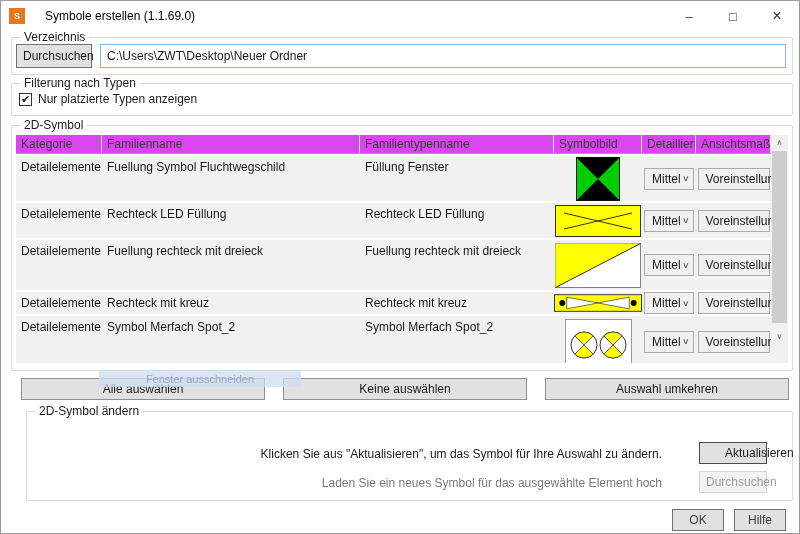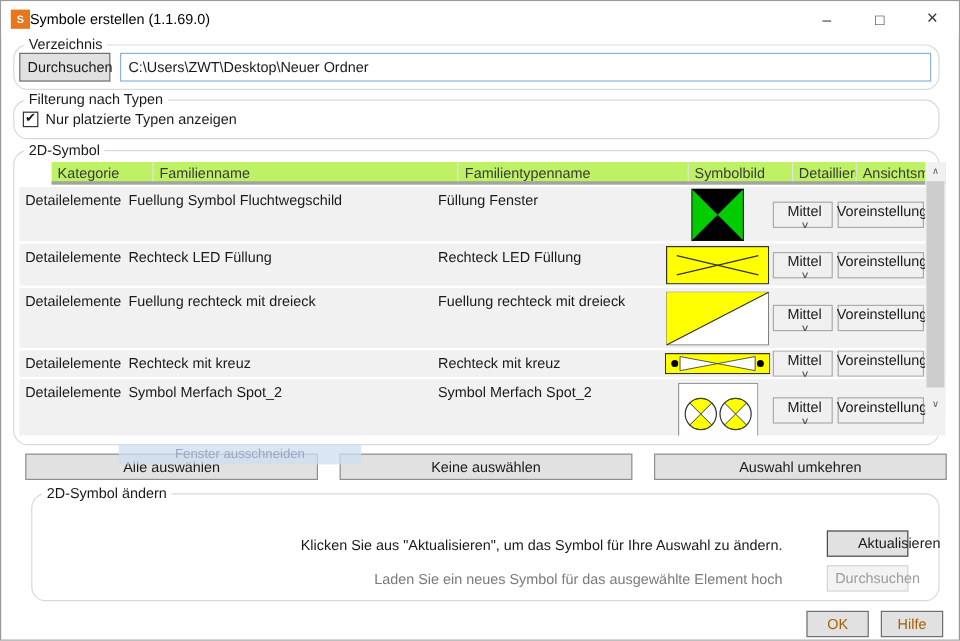--- a/index.html
+++ b/index.html
@@ -8,29 +8,29 @@
 
   .window { position:relative; width:800px; height:534px; background:#fff;
             border:1px solid #9a9a9a; overflow:hidden; }
 
   
   .titlebar { position:absolute; top:0; left:0; right:0; height:30px;
               display:flex; align-items:center; background:#fff; }
   .app-icon { width:16px; height:16px; margin-left:8px; background:#e8761b;
               color:#fff; font-size:9px; font-weight:bold; display:flex;
               align-items:center; justify-content:center; }
-  .win-title { margin-left:0; font-size:12px; color:#000; }
+  .win-title { margin-left:20px; font-size:12px; color:#000; }
   .win-controls { margin-left:auto; display:flex; height:100%; }
   .win-btn { width:44px; height:100%; display:flex; align-items:center;
              justify-content:center; color:#333; font-size:13px; }
   .win-btn.close { font-size:16px; }
 
   
-  .group { position:absolute; left:10px; right:16px; border:1px solid #d9d9d9;
-           border-radius:12px; background:#fff; }
+  .group { position:absolute; left:10px; right:6px; border:1px solid #d9d9d9;
+           border-radius:2px; background:#fff; }
   .group-label { position:absolute; top:-8px; left:8px; background:#fff;
                  padding:0 4px; font-size:12px; color:#1a1a1a; }
 
   #group-verzeichnis { top:36px; height:38px; }
   .browse-btn { position:absolute; left:4px; top:6px; width:76px; height:24px;
                 background:#e1e1e1; border:1px solid #707070; font-family:inherit;
                 font-size:12px; color:#1a1a1a; }
   .path-input { position:absolute; left:88px; top:6px; right:6px; height:24px;
                 border:1px solid #8ab4e0; padding:3px 6px; font-family:inherit;
                 font-size:12px; color:#1a1a1a; }
@@ -38,35 +38,35 @@
   #group-filter { top:82px; height:33px; }
   .check-row { position:absolute; left:7px; top:8px; display:flex; align-items:center; }
   .checkbox { width:13px; height:13px; border:1px solid #333; background:#fff;
               display:flex; align-items:center; justify-content:center;
               font-size:11px; line-height:11px; color:#1a1a1a; }
   .check-label { margin-left:6px; }
 
   
   #group-symbol { top:124px; height:246px; }
   .table { position:absolute; left:4px; top:9px; width:772px; }
-  .thead { display:flex; height:19px; border-bottom:3px solid #a3a3a3; background:#bef264;margin-left:27px; }
+  .thead { display:flex; height:19px; border-bottom:1px solid #a3a3a3; background:#d946ef; }
   .hcell { padding:2px 0 0 5px; color:#3a3a3a; border-right:1px solid #e3e3e3;
            white-space:nowrap; overflow:hidden; }
   .tbody { position:relative; height:209px; overflow:hidden; background:#fff; }
   .trow { display:flex; background:#f1f1f1; margin-top:2px; overflow:hidden; }
   .r0 { height:45px; } .r1 { height:35px; } .r2 { height:50px; }
   .r3 { height:22px; } .r4 { height:51px; }
   .cell { padding:4px 0 0 5px; white-space:nowrap; overflow:hidden; }
   .w-cat { width:86px; } .w-fam { width:258px; } .w-typ { width:194px; }
   .w-sym { width:88px; } .w-det { width:54px; } .w-scale { width:75px; }
   .symcell { display:flex; align-items:center; justify-content:center; padding:0; }
   .ddcell { display:flex; align-items:center; justify-content:center; padding:0; }
   .dropdown { height:22px; background:#f0f0f0; border:1px solid #ababab;
               display:flex; align-items:center; justify-content:space-between;
-              padding:0 4px 0 7px; font-size:12px;flex-direction:column; }
+              padding:0 4px 0 7px; font-size:12px; }
   .dropdown .chev { color:#555; font-size:8px; transform:scaleX(1.3); }
 
   .vscroll { position:absolute; right:0; top:0; width:17px; height:209px; background:#f1f1f1; }
   .scroll-arrow { position:absolute; left:0; width:17px; height:15px; display:flex;
                   align-items:center; justify-content:center; color:#606060; font-size:8px; }
   .scroll-arrow.up { top:0; } .scroll-arrow.down { bottom:0; }
   .scroll-thumb { position:absolute; left:1px; right:1px; top:16px; height:172px; background:#cdcdcd; }
 
   
   .sel-row { position:absolute; left:10px; right:10px; top:377px; display:flex; gap:8px; }
@@ -81,21 +81,21 @@
   #group-change { top:410px; height:90px;margin-left:15px; }
   .chg-line1 { position:absolute; top:35px; right:130px; color:#1a1a1a; }
   .chg-line2 { position:absolute; top:64px; right:130px; color:#7a7a7a; }
   .chg-btn { position:absolute; right:25px; width:68px; height:22px; font-family:inherit;
              font-size:12px; }
   .chg-btn.update { top:30px; background:#e1e1e1; border:1px solid #4a4a4a; color:#1a1a1a;padding-left:25px; }
   .chg-btn.browse2 { top:59px; background:#f3f3f3; border:1px solid #d5d5d5; color:#9b9b9b; }
 
   
   .footer-btn { position:absolute; top:508px; width:52px; height:22px; background:#e1e1e1;
-                border:1px solid #707070; font-family:inherit; font-size:12px; color:#a16207; }
+                border:1px solid #707070; font-family:inherit; font-size:12px; color:#404040; }
   .ok-btn { right:75px; } .help-btn { right:13px; }
 </style>
 </head>
 <body>
 
 <div class="window">
 
   <div class="titlebar">
     <div class="app-icon">S</div>
     <div class="win-title">Symbole erstellen (1.1.69.0)</div>

